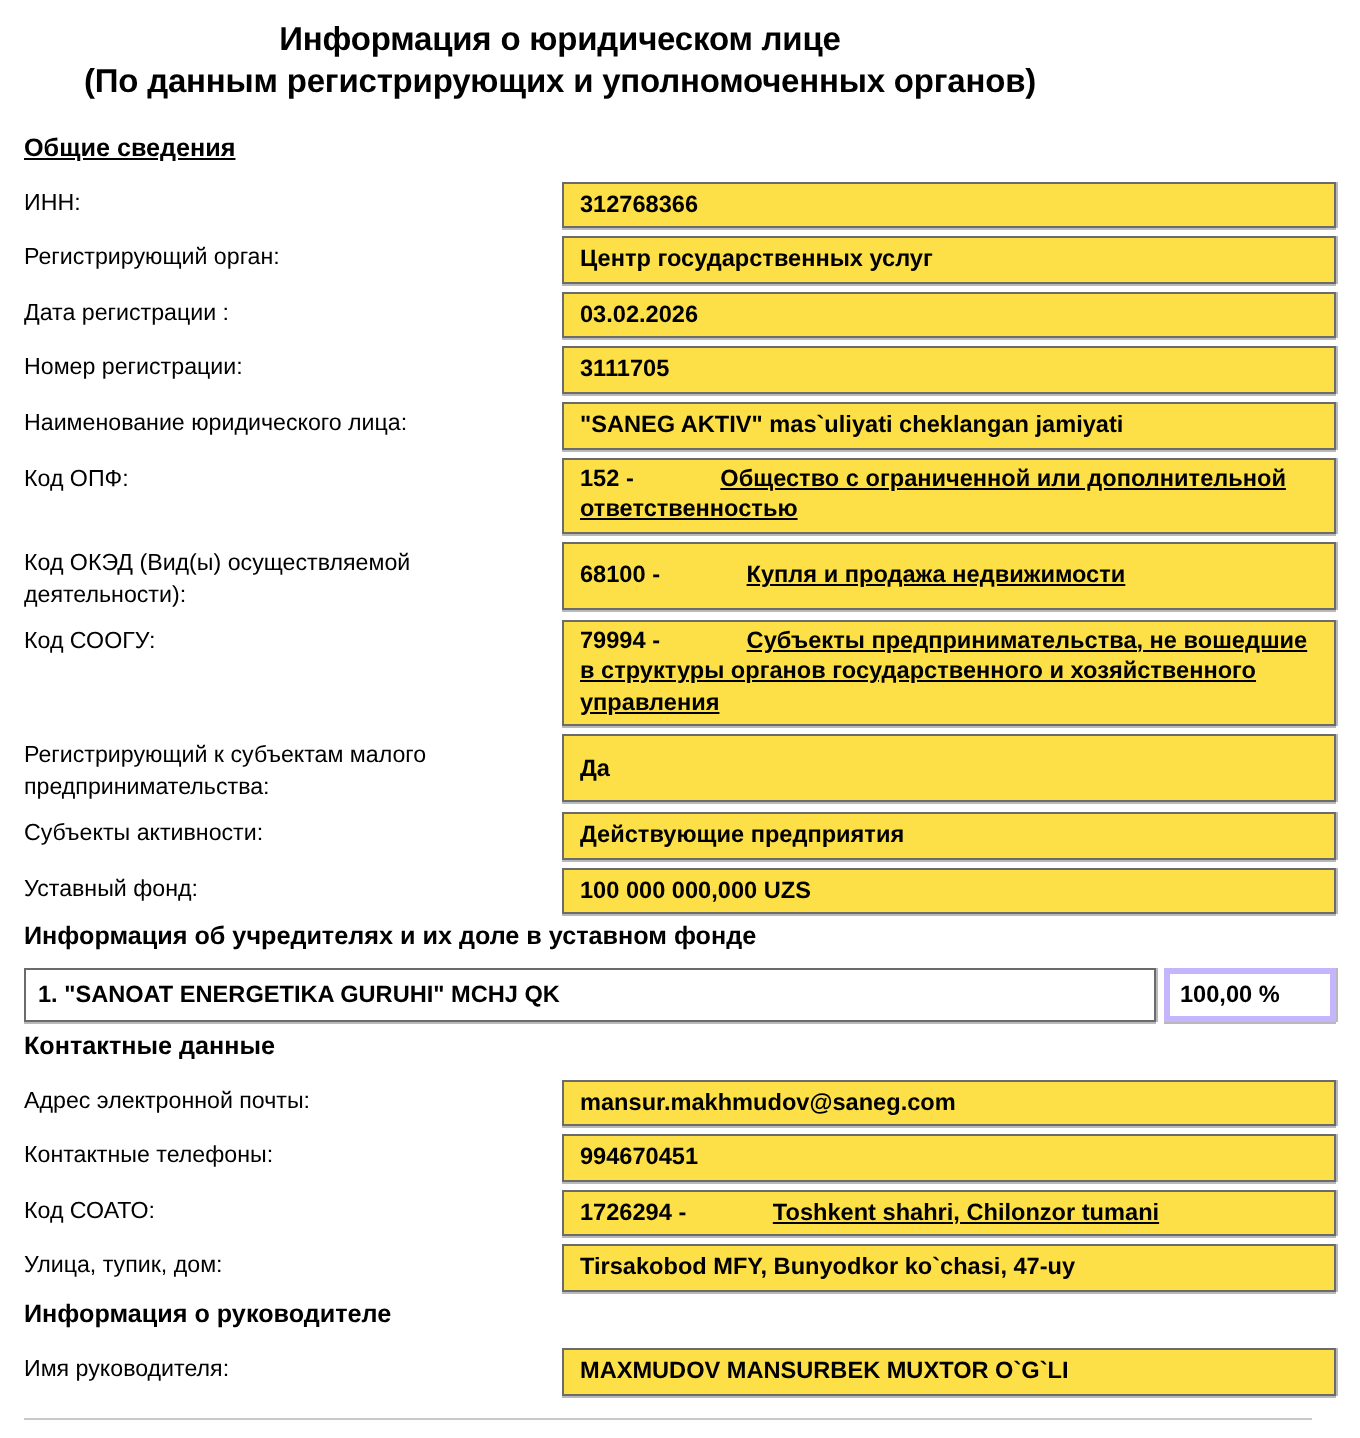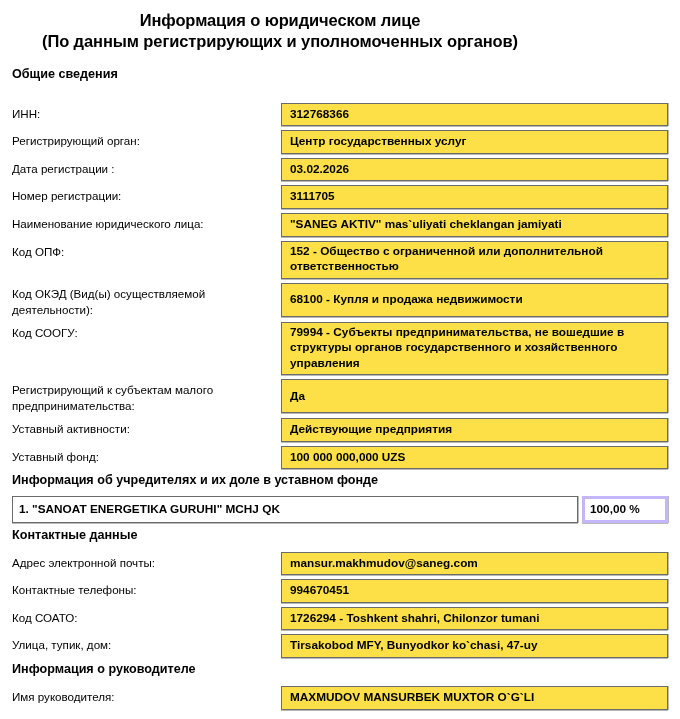--- a/index.html
+++ b/index.html
@@ -35,21 +35,21 @@
   .doc-title .l2 { display: block; }
 
   
   .section-heading {
     font-size: 12.6px;
     font-weight: bold;
     margin: 0;
     padding: 0;
     line-height: 1.15;
   }
-  .sh-general   { margin-top: 15px; margin-bottom: 21px; }
+  .sh-general   { margin-top: 15px; margin-bottom: 9px; text-decoration: underline; }
   .sh-founders  { margin-top: 4px;  margin-bottom: 8px; }
   .sh-contacts  { margin-top: 5px;  margin-bottom: 9px; }
   .sh-director  { margin-top: 4px;  margin-bottom: 10px; }
 
   
   .field-row {
     display: flex;
     align-items: flex-start;
     width: 656px;
     margin-bottom: 4px;
@@ -73,20 +73,22 @@
     padding: 3px 7px 3px 8px;
     font-size: 11.8px;
     font-weight: bold;
     line-height: 1.32;
     min-height: 22px;
     display: flex;
     align-items: center;
   }
   .field-box .boxtext { display: block; width: 100%; }
   .field-box u, .field-box .lnk {
+    text-decoration: underline;
+    margin-left: 40px;
   }
 
   
   .field-box.multi { align-items: flex-start; padding-top: 2px; }
   .field-box.h2 { min-height: 34px; }
   .field-box.h3 { min-height: 47px; }
   .field-box.tall { min-height: 34px; align-items: center; }
 
   
   .founder-row {
@@ -202,21 +204,21 @@
   </div>
 
   <div class="field-row">
     <div class="field-label">Регистрирующий к субъектам малого предпринимательства:</div>
     <div class="field-box tall">
       <span class="boxtext">Да</span>
     </div>
   </div>
 
   <div class="field-row">
-    <div class="field-label">Уставный активности:</div>
+    <div class="field-label">Субъекты активности:</div>
     <div class="field-box">
       <span class="boxtext">Действующие предприятия</span>
     </div>
   </div>
 
   <div class="field-row">
     <div class="field-label">Уставный фонд:</div>
     <div class="field-box">
       <span class="boxtext">100 000 000,000 UZS</span>
     </div>

